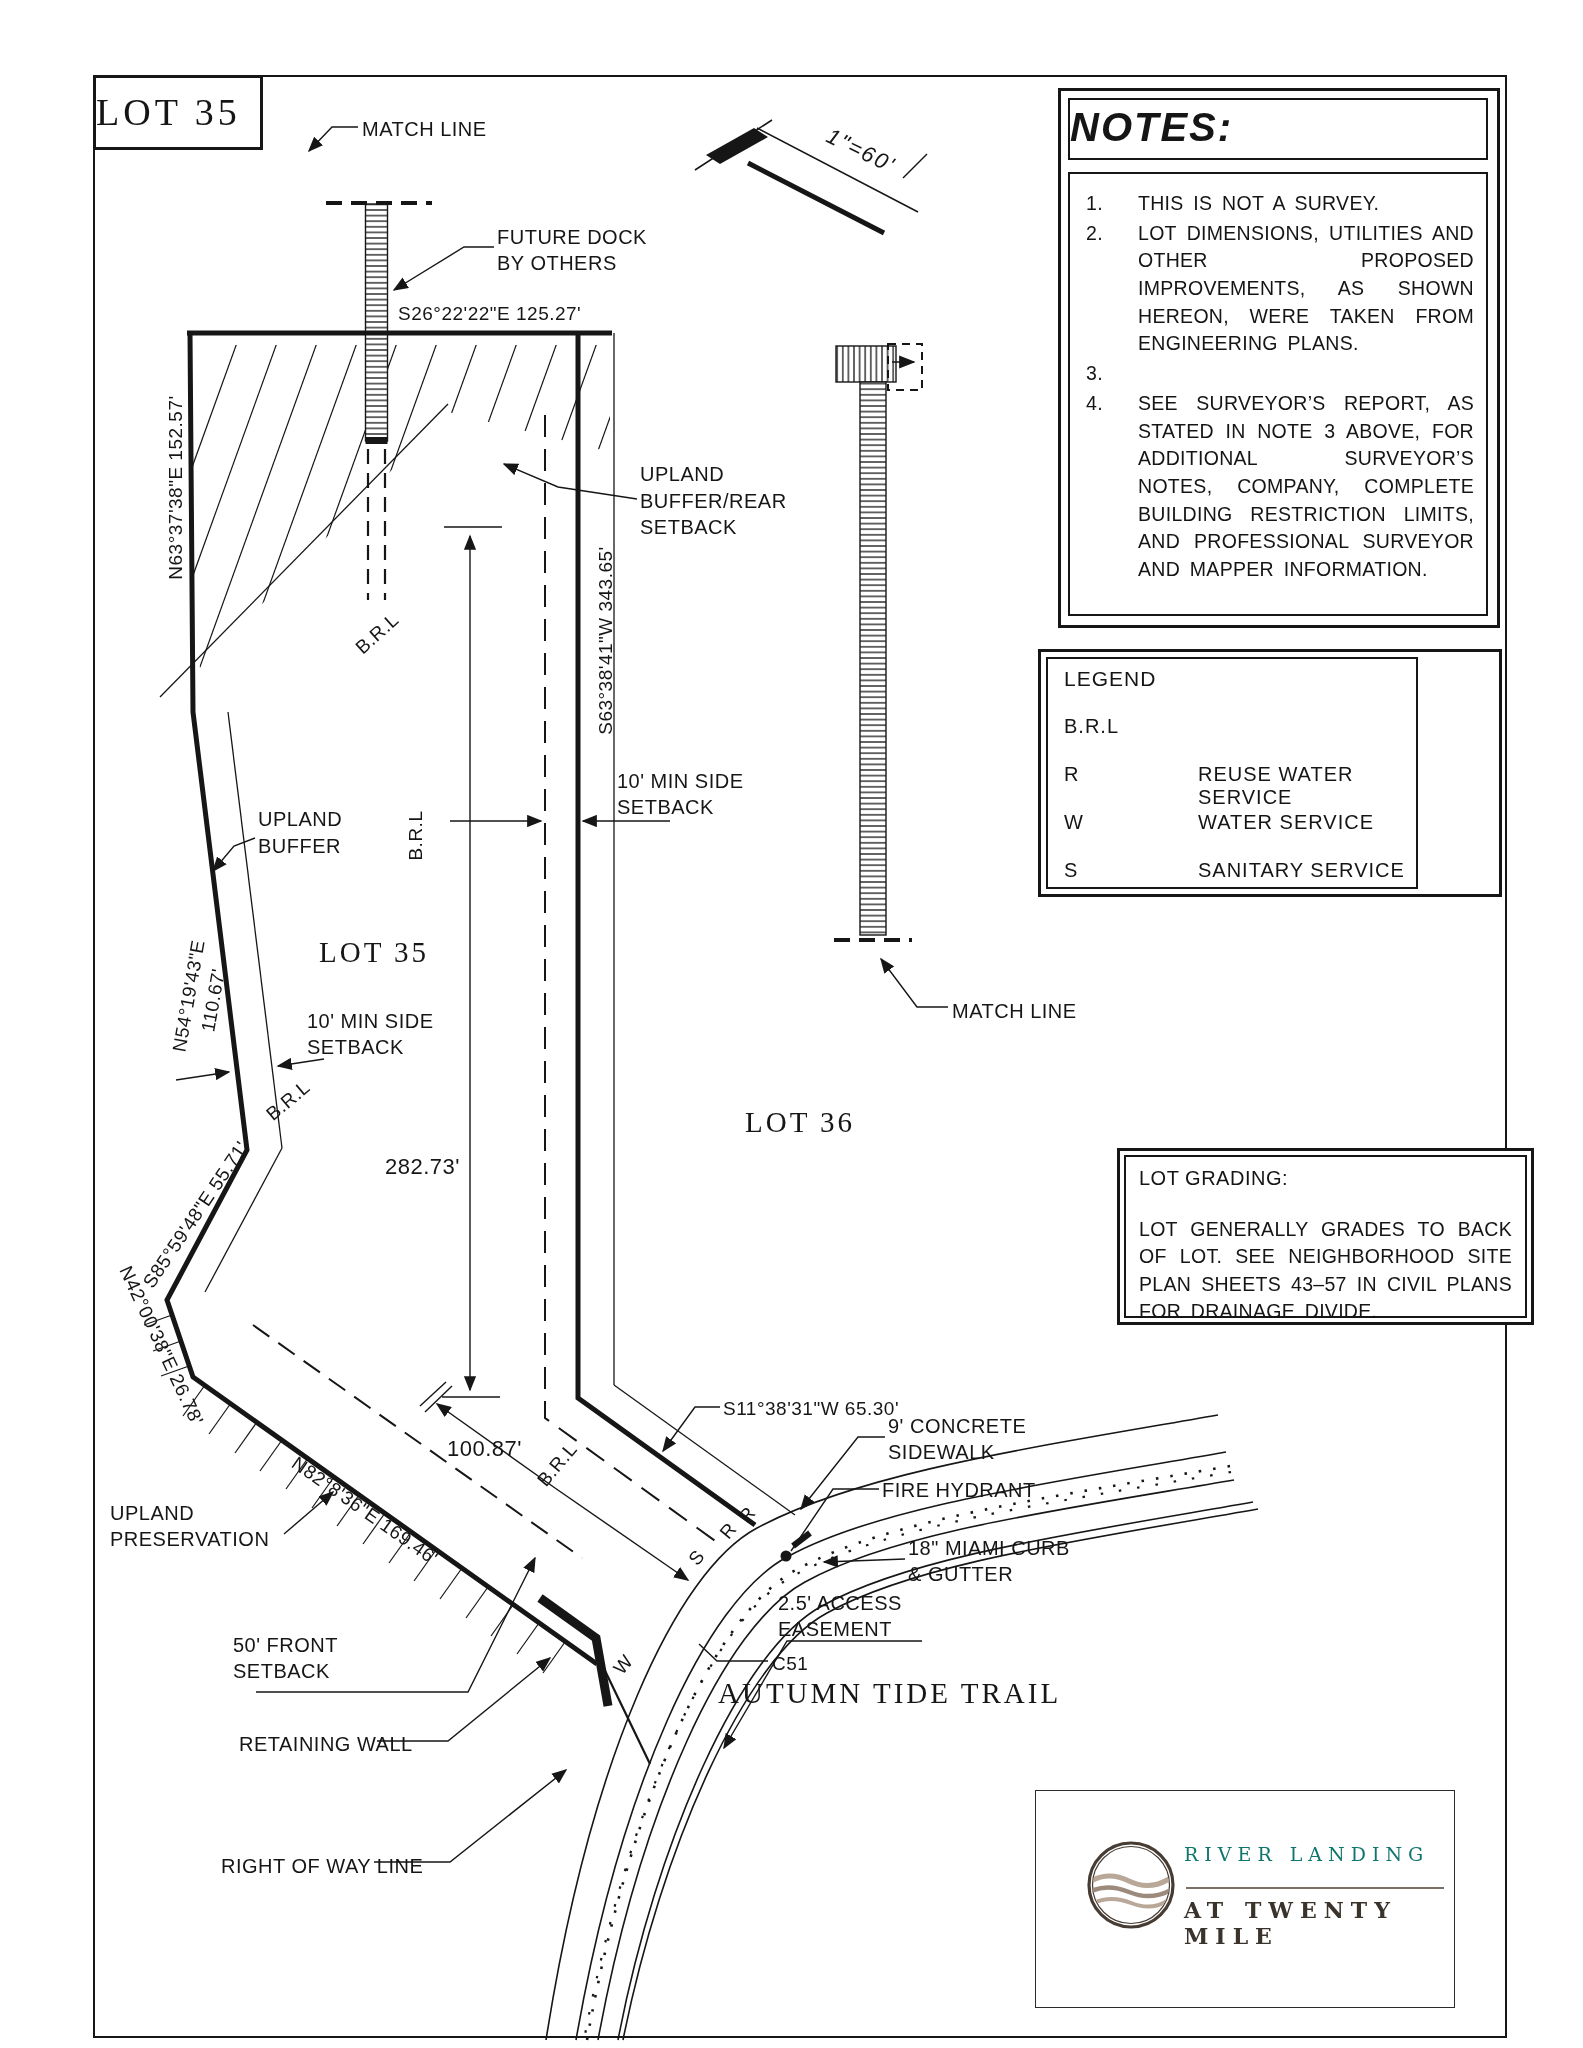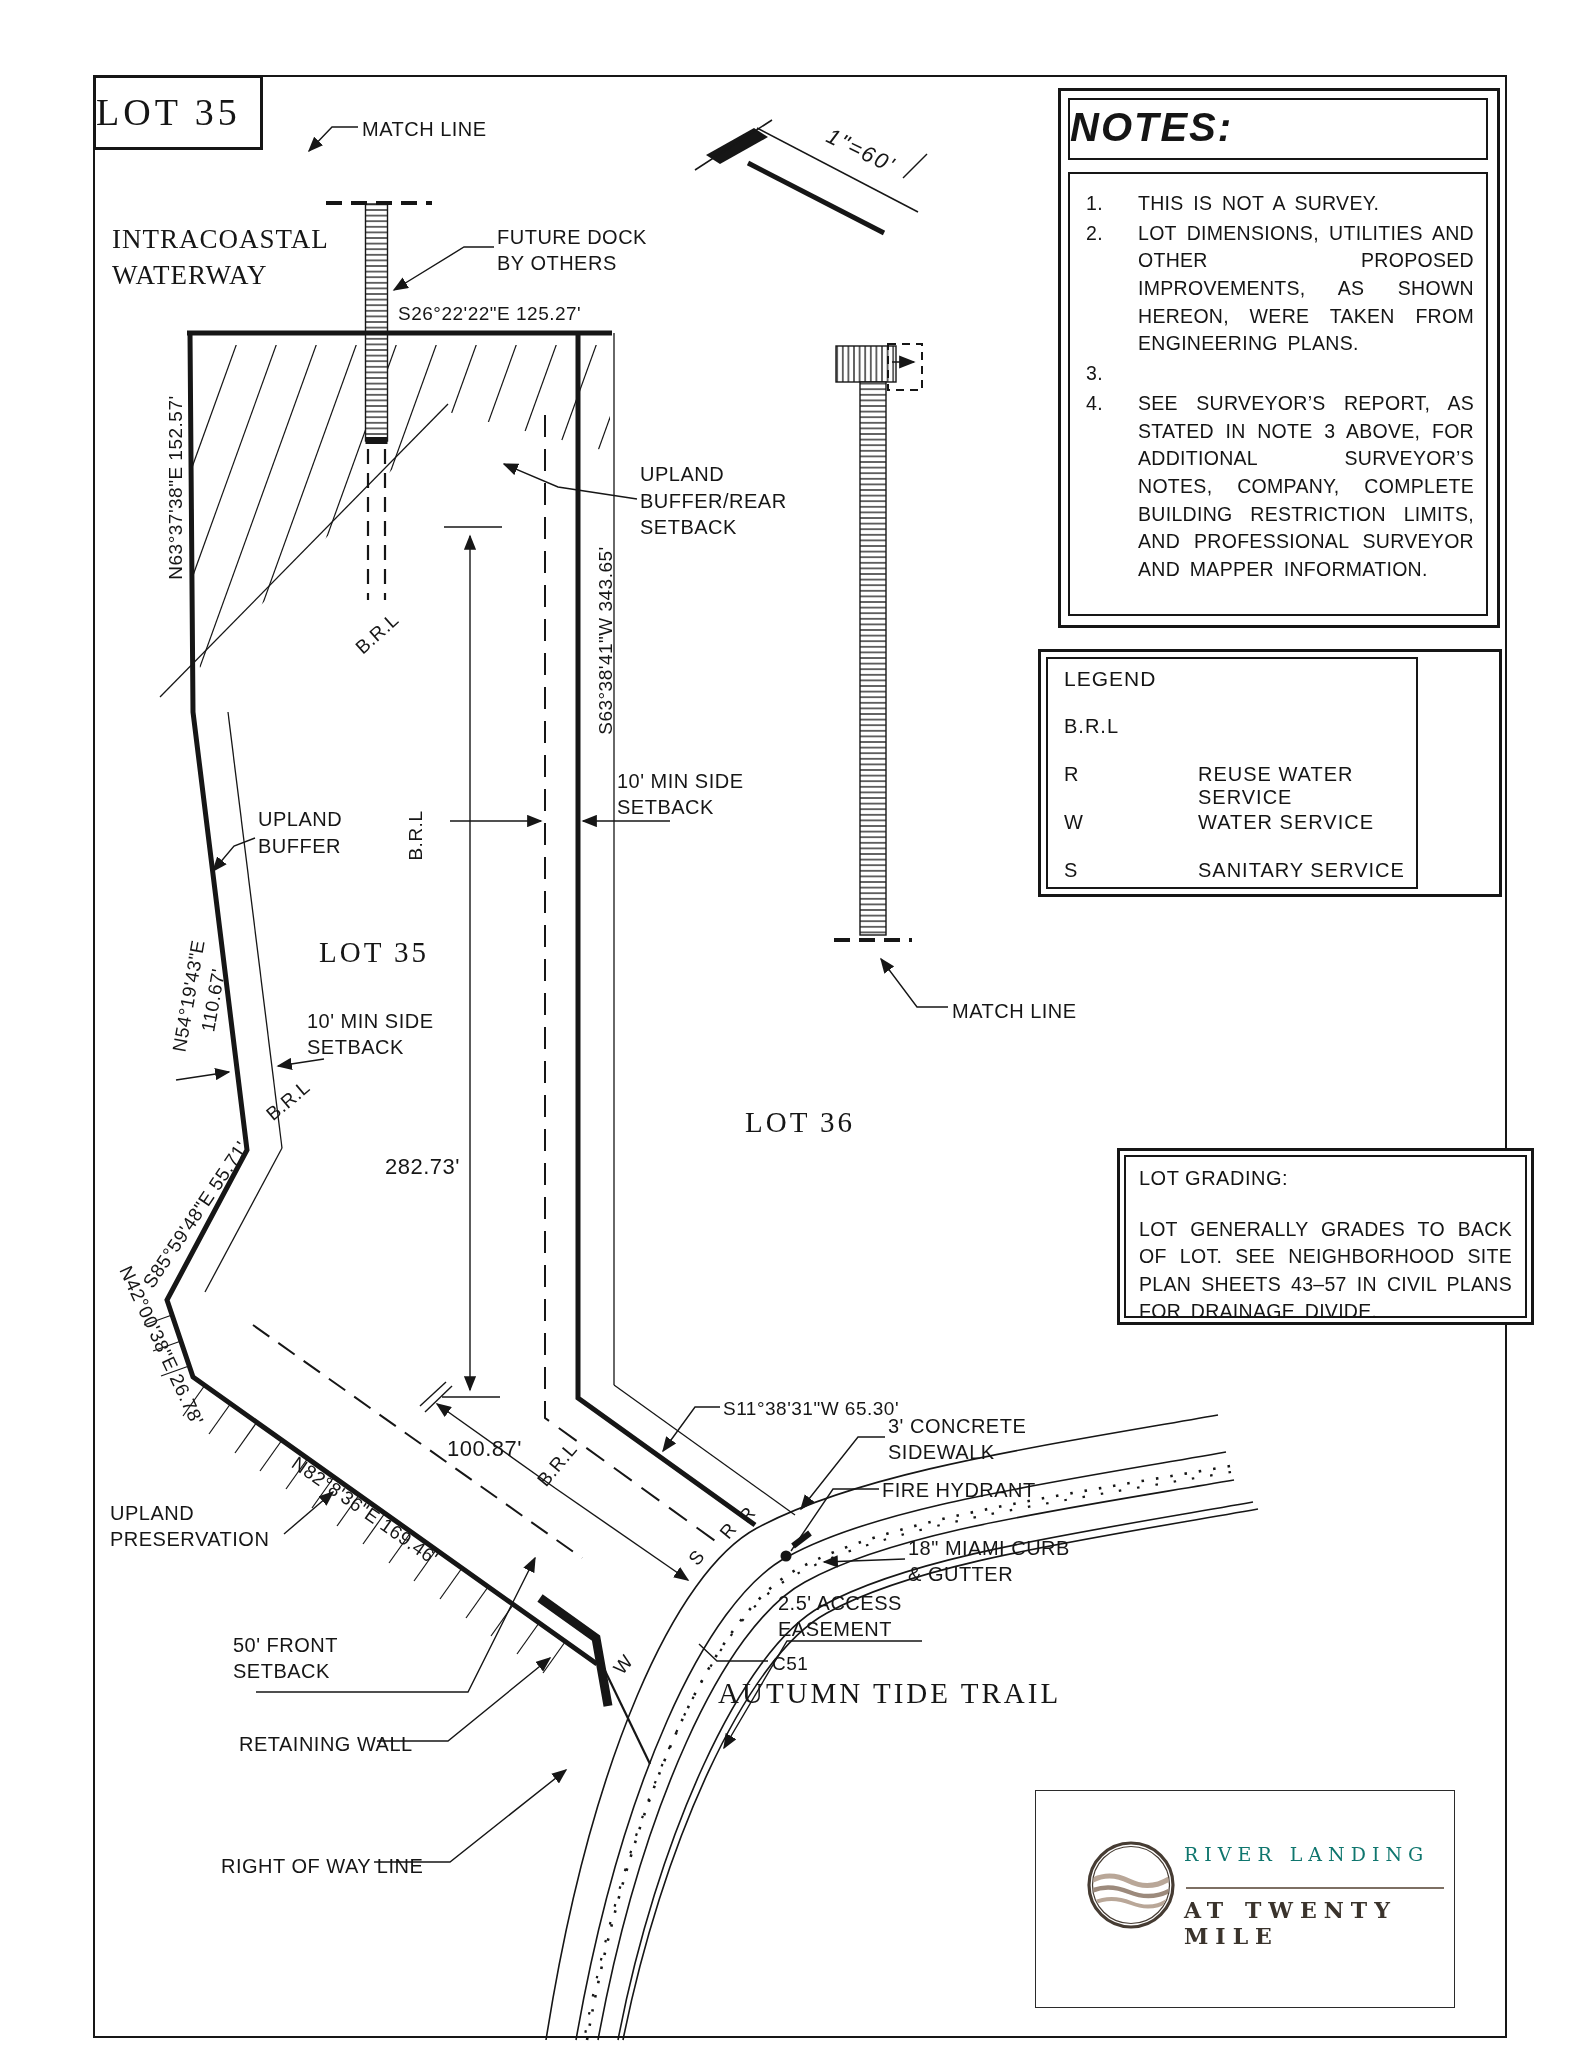--- a/index.html
+++ b/index.html
@@ -177,22 +177,20 @@
   </svg>
 
   <div class="border-rect" style="left:93px;top:75px;width:1414px;height:1963px;"></div>
 
   <div class="box ctr" style="left:93px;top:75px;width:170px;height:75px;">
     <div class="ser" style="font-size:38px;letter-spacing:4px;margin-top:12px;">LOT 35</div>
   </div>
 
   <div class="lbl" style="left:362px;top:116px;font-size:20px;">MATCH LINE</div>
   <div class="lbl rot" style="left:806px;top:136px;width:110px;text-align:center;font-size:22px;font-style:italic;letter-spacing:2px;transform:rotate(26deg);">1"=60'</div>
-  <div class="lbl ser ctr" style="left:112px;top:222px;width:240px;font-size:27px;line-height:1.32;">INTRACOASTAL
-WATERWAY</div>
   <div class="lbl" style="left:497px;top:224px;font-size:20px;line-height:1.3;">FUTURE DOCK
 BY OTHERS</div>
   <div class="lbl" style="left:398px;top:301px;font-size:19px;">S26°22'22"E 125.27'</div>
   <div class="lbl rot" style="left:81px;top:475px;width:190px;text-align:center;font-size:19px;transform:rotate(-90deg);">N63°37'38"E 152.57'</div>
   <div class="lbl" style="left:640px;top:461px;font-size:20px;line-height:1.33;">UPLAND
 BUFFER/REAR
 SETBACK</div>
   <div class="lbl rot" style="left:511px;top:628px;width:190px;text-align:center;font-size:19px;transform:rotate(-90deg);">S63°38'41"W 343.65'</div>
   <div class="lbl ctr" style="left:617px;top:768px;width:160px;font-size:20px;">10' MIN SIDE
 SETBACK</div>
@@ -206,21 +204,21 @@
   <div class="lbl rot" style="left:391px;top:823px;font-size:19px;transform:rotate(-90deg);">B.R.L</div>
   <div class="lbl rot" style="left:263px;top:1088px;font-size:19px;transform:rotate(-40deg);">B.R.L</div>
   <div class="lbl rot" style="left:532px;top:1452px;font-size:19px;transform:rotate(-50deg);">B.R.L</div>
   <div class="lbl" style="left:385px;top:1152px;font-size:22px;">282.73'</div>
   <div class="lbl rot" style="left:103px;top:1202px;width:185px;text-align:center;font-size:19px;transform:rotate(-56deg);">S85°59'48"E 55.71'</div>
   <div class="lbl rot" style="left:69px;top:1333px;width:185px;text-align:center;font-size:19px;transform:rotate(65deg);">N42°00'38"E 26.78'</div>
   <div class="lbl ser ctr" style="left:745px;top:1103px;width:160px;font-size:29px;letter-spacing:3px;">LOT 36</div>
   <div class="lbl" style="left:952px;top:998px;font-size:20px;">MATCH LINE</div>
   <div class="lbl" style="left:447px;top:1434px;font-size:22px;">100.87'</div>
   <div class="lbl" style="left:723px;top:1396px;font-size:19px;">S11°38'31"W 65.30'</div>
-  <div class="lbl" style="left:888px;top:1413px;font-size:20px;line-height:1.3;">3' CONCRETE
+  <div class="lbl" style="left:888px;top:1413px;font-size:20px;line-height:1.3;">9' CONCRETE
 SIDEWALK</div>
   <div class="lbl" style="left:882px;top:1477px;font-size:20px;">FIRE HYDRANT</div>
   <div class="lbl" style="left:908px;top:1535px;font-size:20px;line-height:1.3;">18" MIAMI CURB
 &amp; GUTTER</div>
   <div class="lbl ctr" style="left:778px;top:1590px;width:160px;font-size:20px;">2.5' ACCESS
 EASEMENT</div>
   <div class="lbl" style="left:772px;top:1651px;font-size:19px;">C51</div>
   <div class="lbl rot" style="left:250px;top:1498px;width:230px;text-align:center;font-size:19px;transform:rotate(35deg);">N82°8'36"E 169.46'</div>
   <div class="lbl ctr" style="left:110px;top:1500px;width:200px;font-size:20px;">UPLAND
 PRESERVATION</div>

